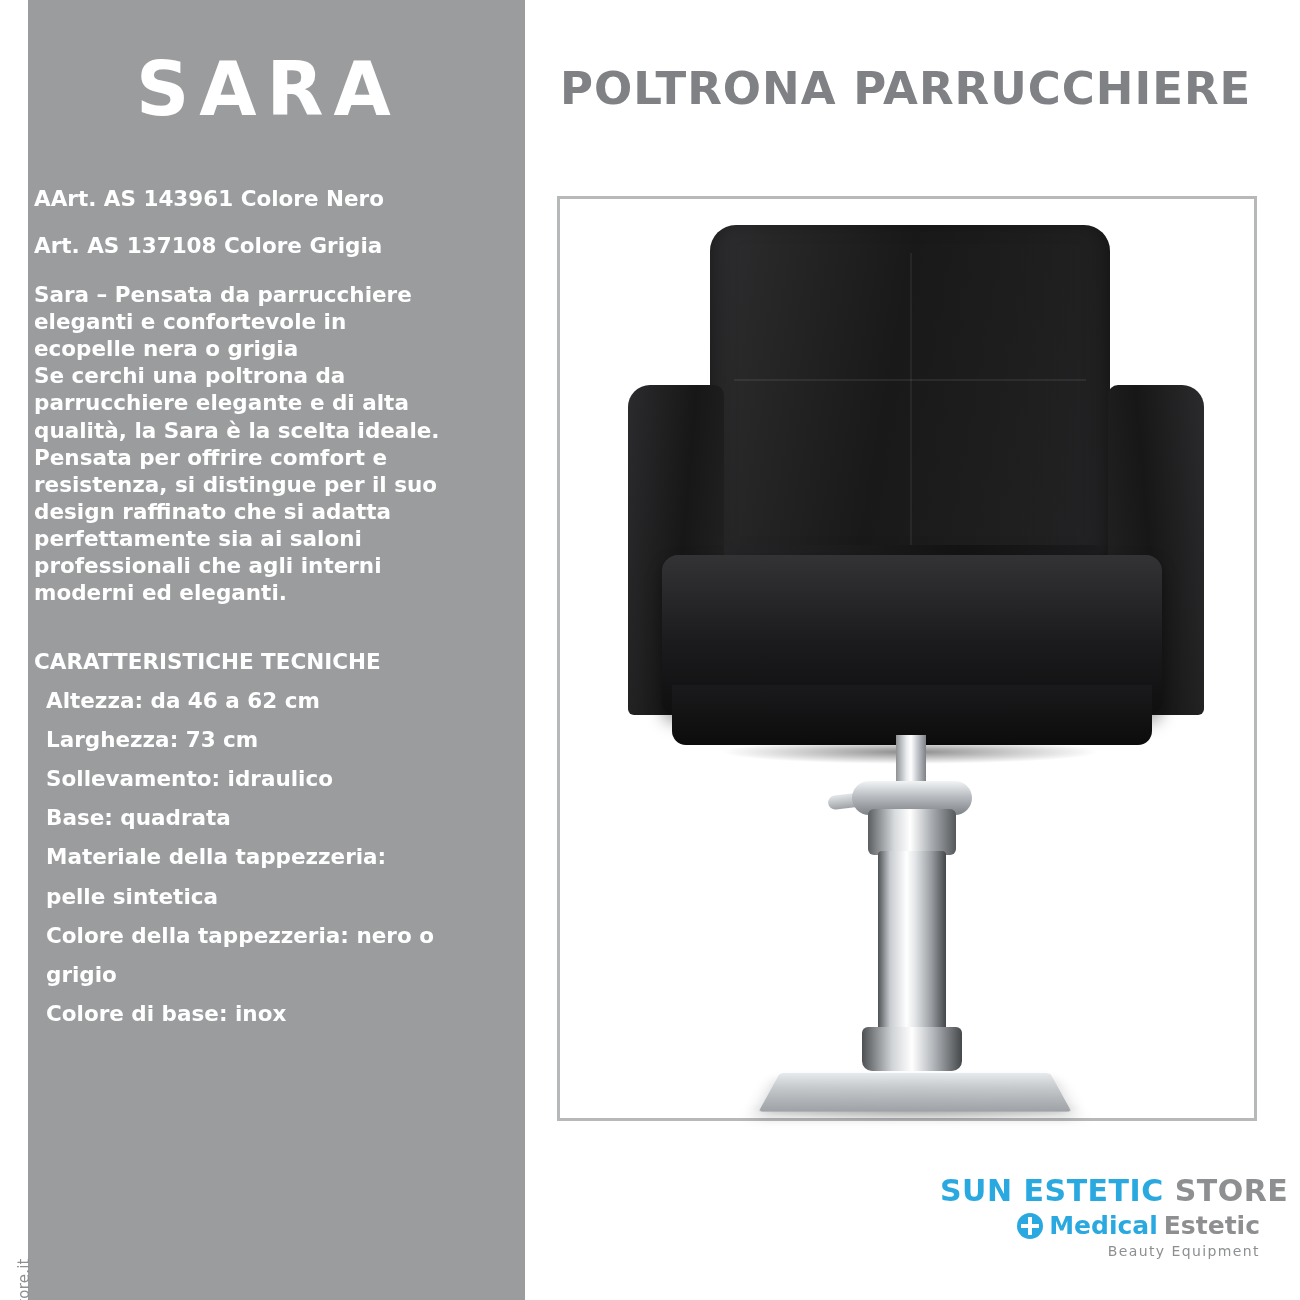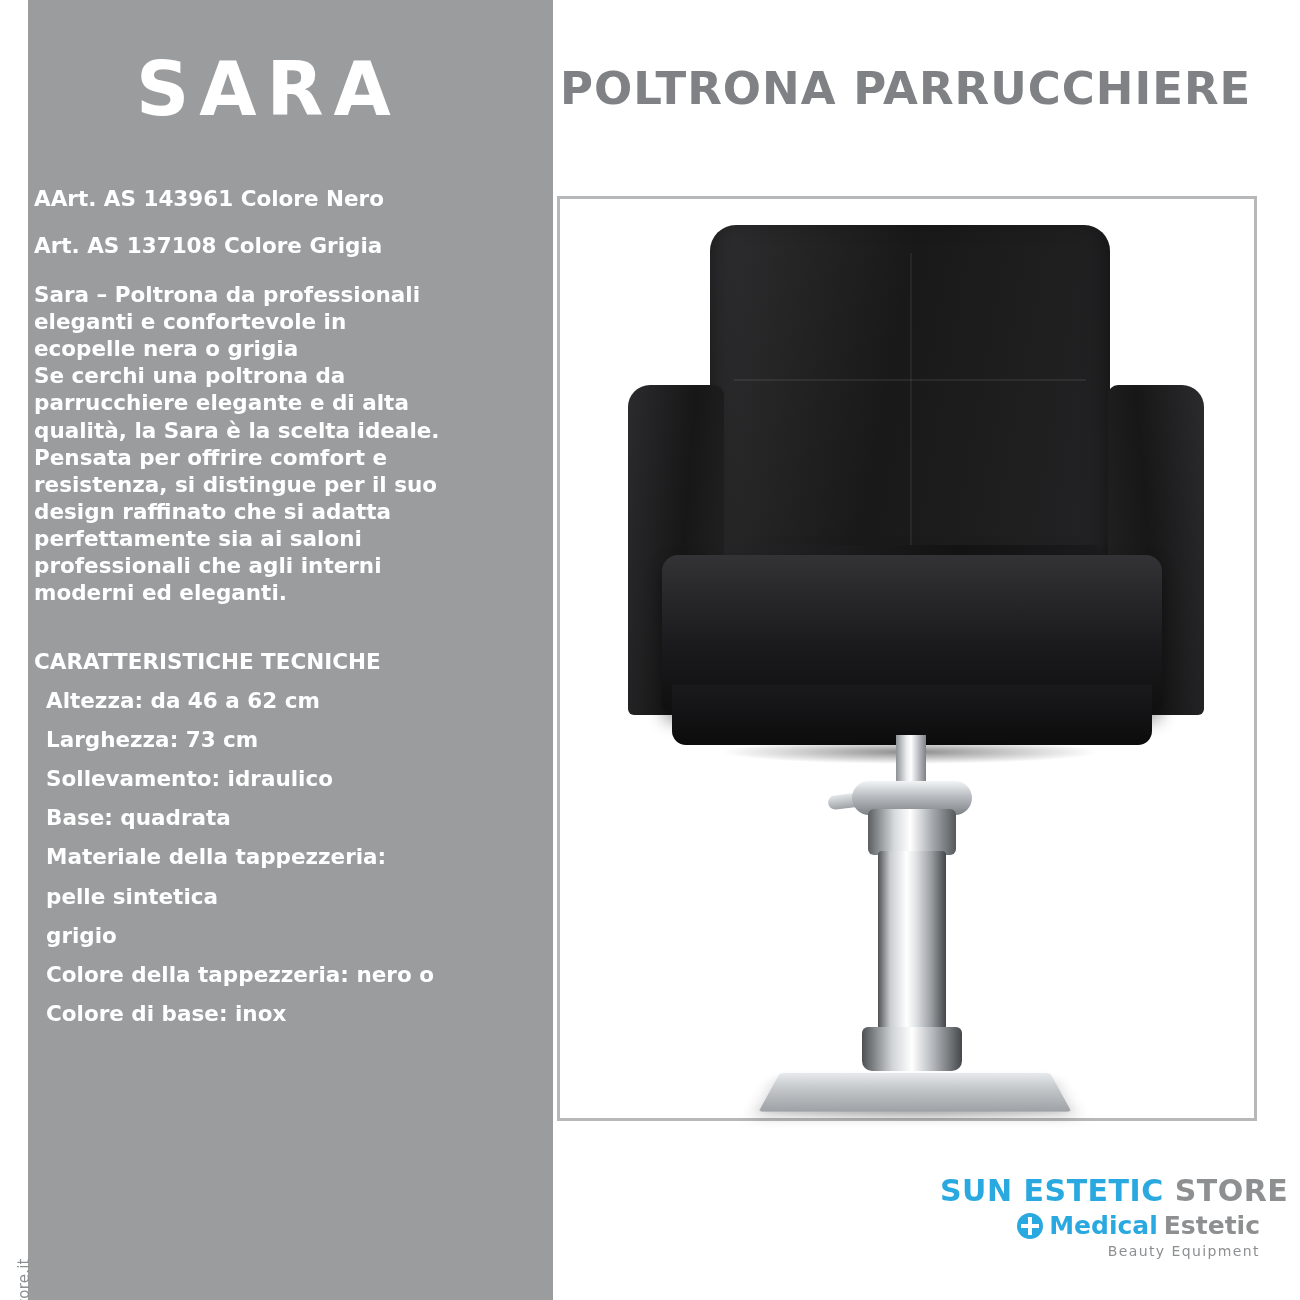--- a/index.html
+++ b/index.html
@@ -46,21 +46,20 @@
   }
 
   
   .left-panel {
     position: absolute;
     left: 28px;
     top: 0;
     width: 497px;
     height: 1300px;
     background: #9a9c9e;
-    padding-left: 28px;
   }
 
   .brand {
     position: absolute;
     left: 108px;
     top: 52px;
     font-size: 74px;
     font-weight: 700;
     color: #ffffff;
     letter-spacing: 10px;
@@ -360,21 +359,21 @@
 
   <div class="left-panel">
 
     <div class="brand">SARA</div>
 
     <div class="left-content">
       <div class="art-line">AArt. AS 143961 Colore Nero</div>
       <div class="art-line">Art. AS 137108 Colore Grigia</div>
 
       <div class="desc">
-        <p>Sara – Poltrona da professionali</p>
+        <p>Sara – Pensata da parrucchiere</p>
         <p>eleganti e confortevole in</p>
         <p>ecopelle nera o grigia</p>
         <p>Se cerchi una poltrona da</p>
         <p>parrucchiere elegante e di alta</p>
         <p>qualità, la Sara è la scelta ideale.</p>
         <p>Pensata per offrire comfort e</p>
         <p>resistenza, si distingue per il suo</p>
         <p>design raffinato che si adatta</p>
         <p>perfettamente sia ai saloni</p>
         <p>professionali che agli interni</p>
@@ -382,22 +381,22 @@
       </div>
 
       <div class="tech-title">CARATTERISTICHE TECNICHE</div>
       <div class="tech-list">
         <div>Altezza: da 46 a 62 cm</div>
         <div>Larghezza: 73 cm</div>
         <div>Sollevamento: idraulico</div>
         <div>Base: quadrata</div>
         <div>Materiale della tappezzeria:</div>
         <div>pelle sintetica</div>
+        <div>Colore della tappezzeria: nero o</div>
         <div>grigio</div>
-        <div>Colore della tappezzeria: nero o</div>
         <div>Colore di base: inox</div>
       </div>
     </div>
   </div>
 
   <div class="title">POLTRONA PARRUCCHIERE</div>
 
   <div class="frame"></div>
 
   <div class="chair">

